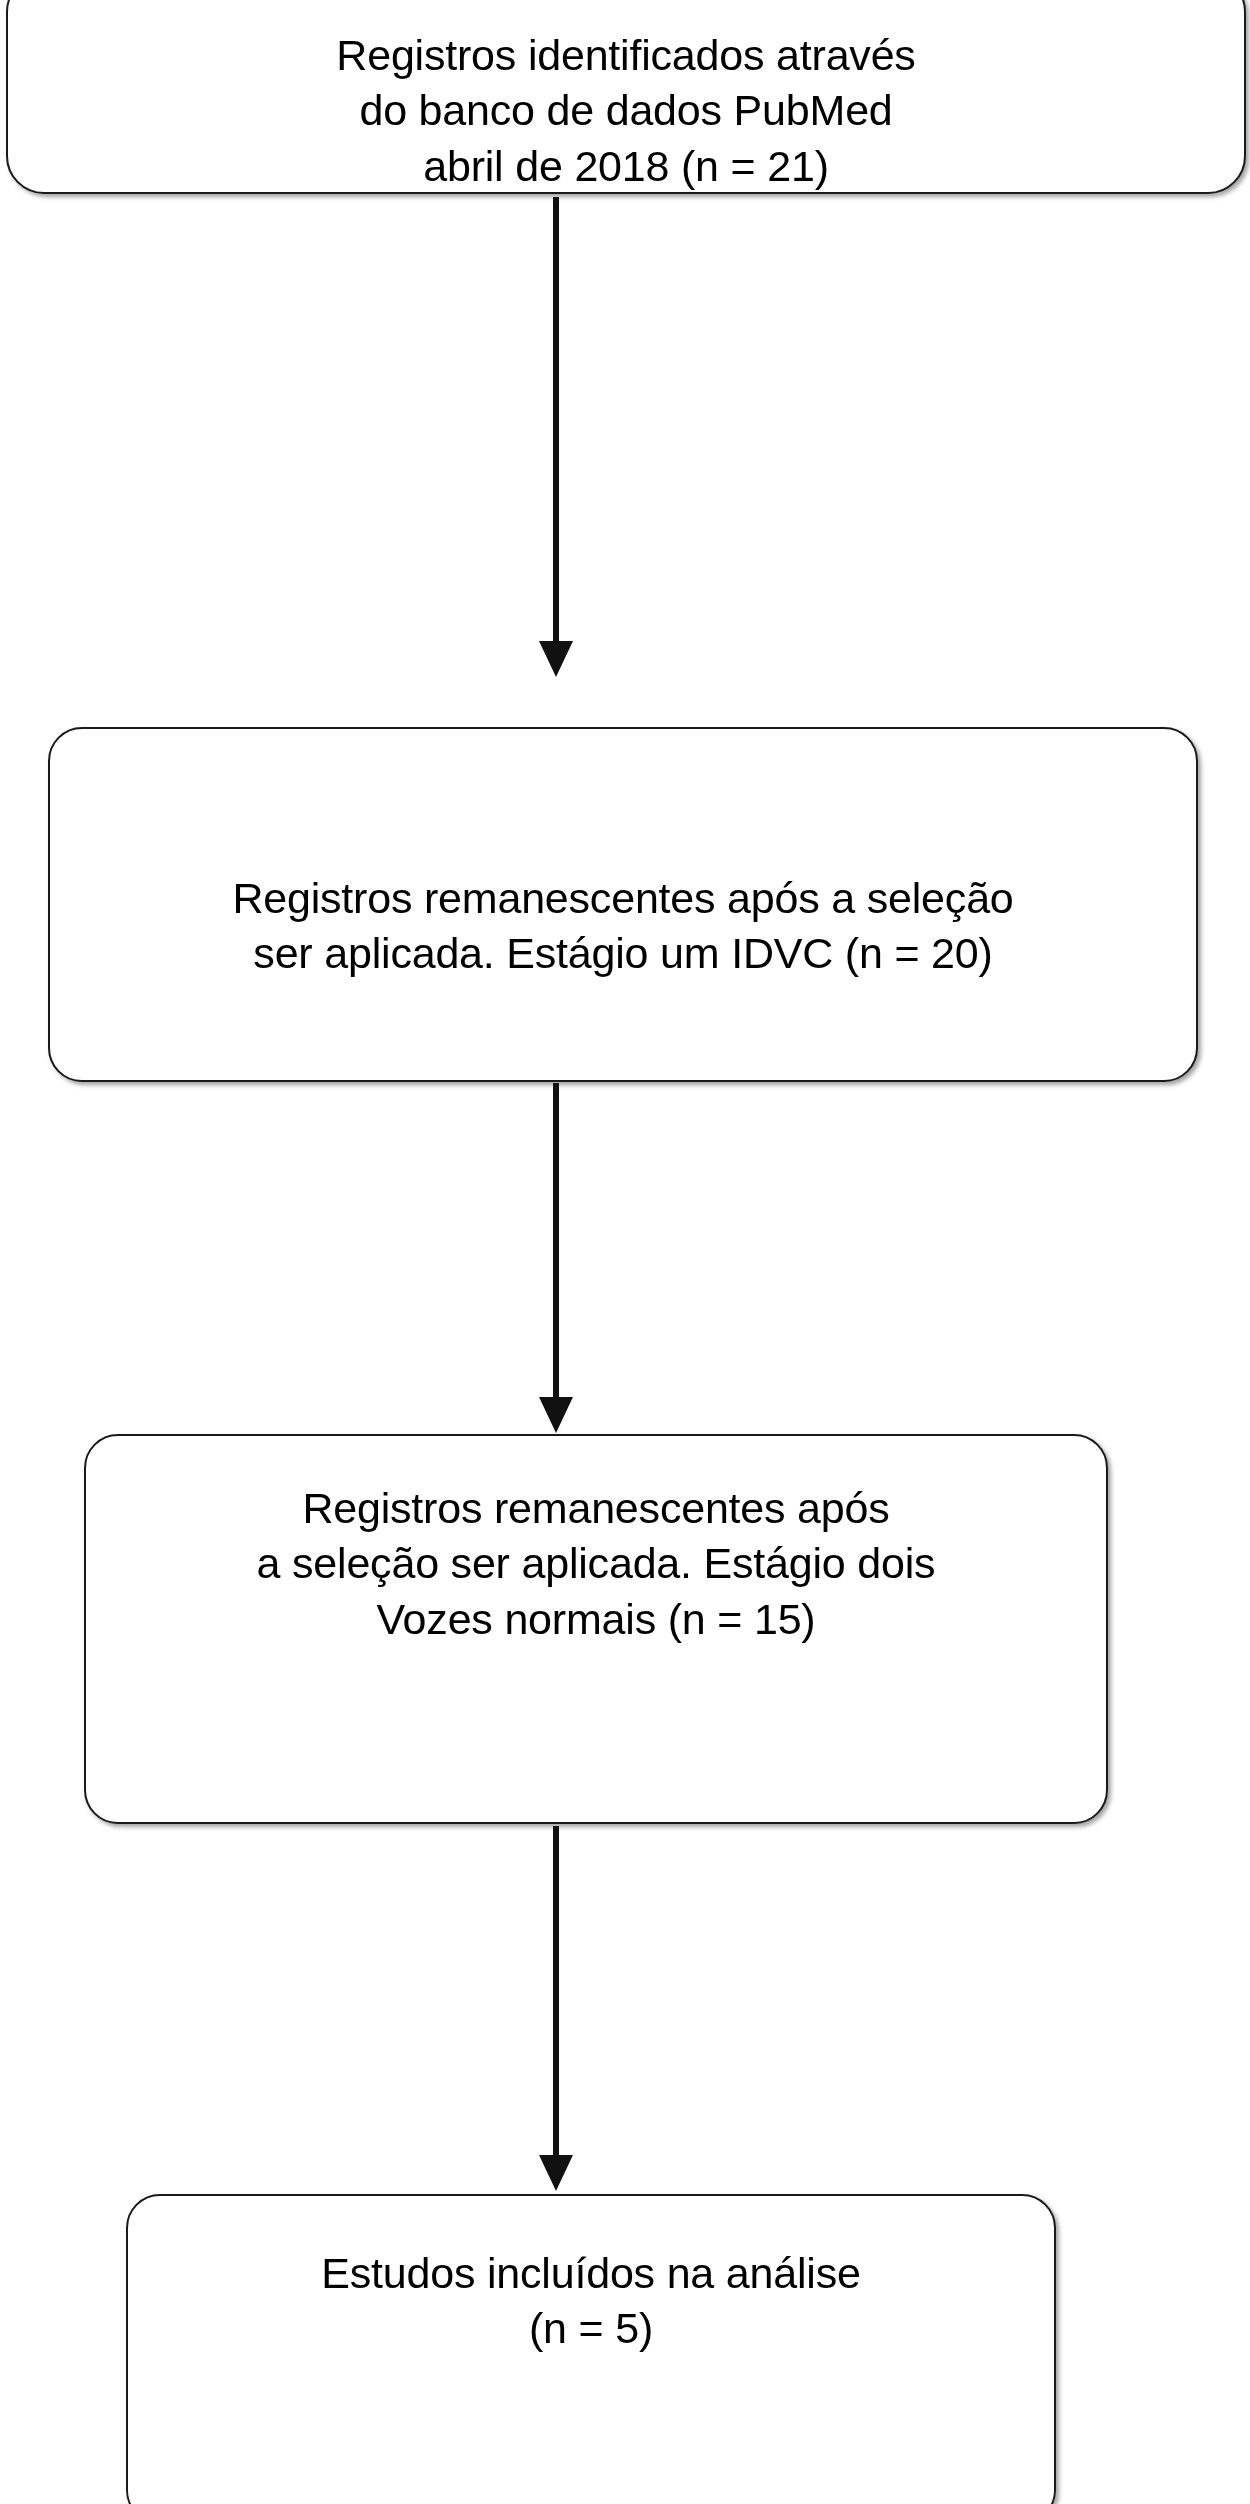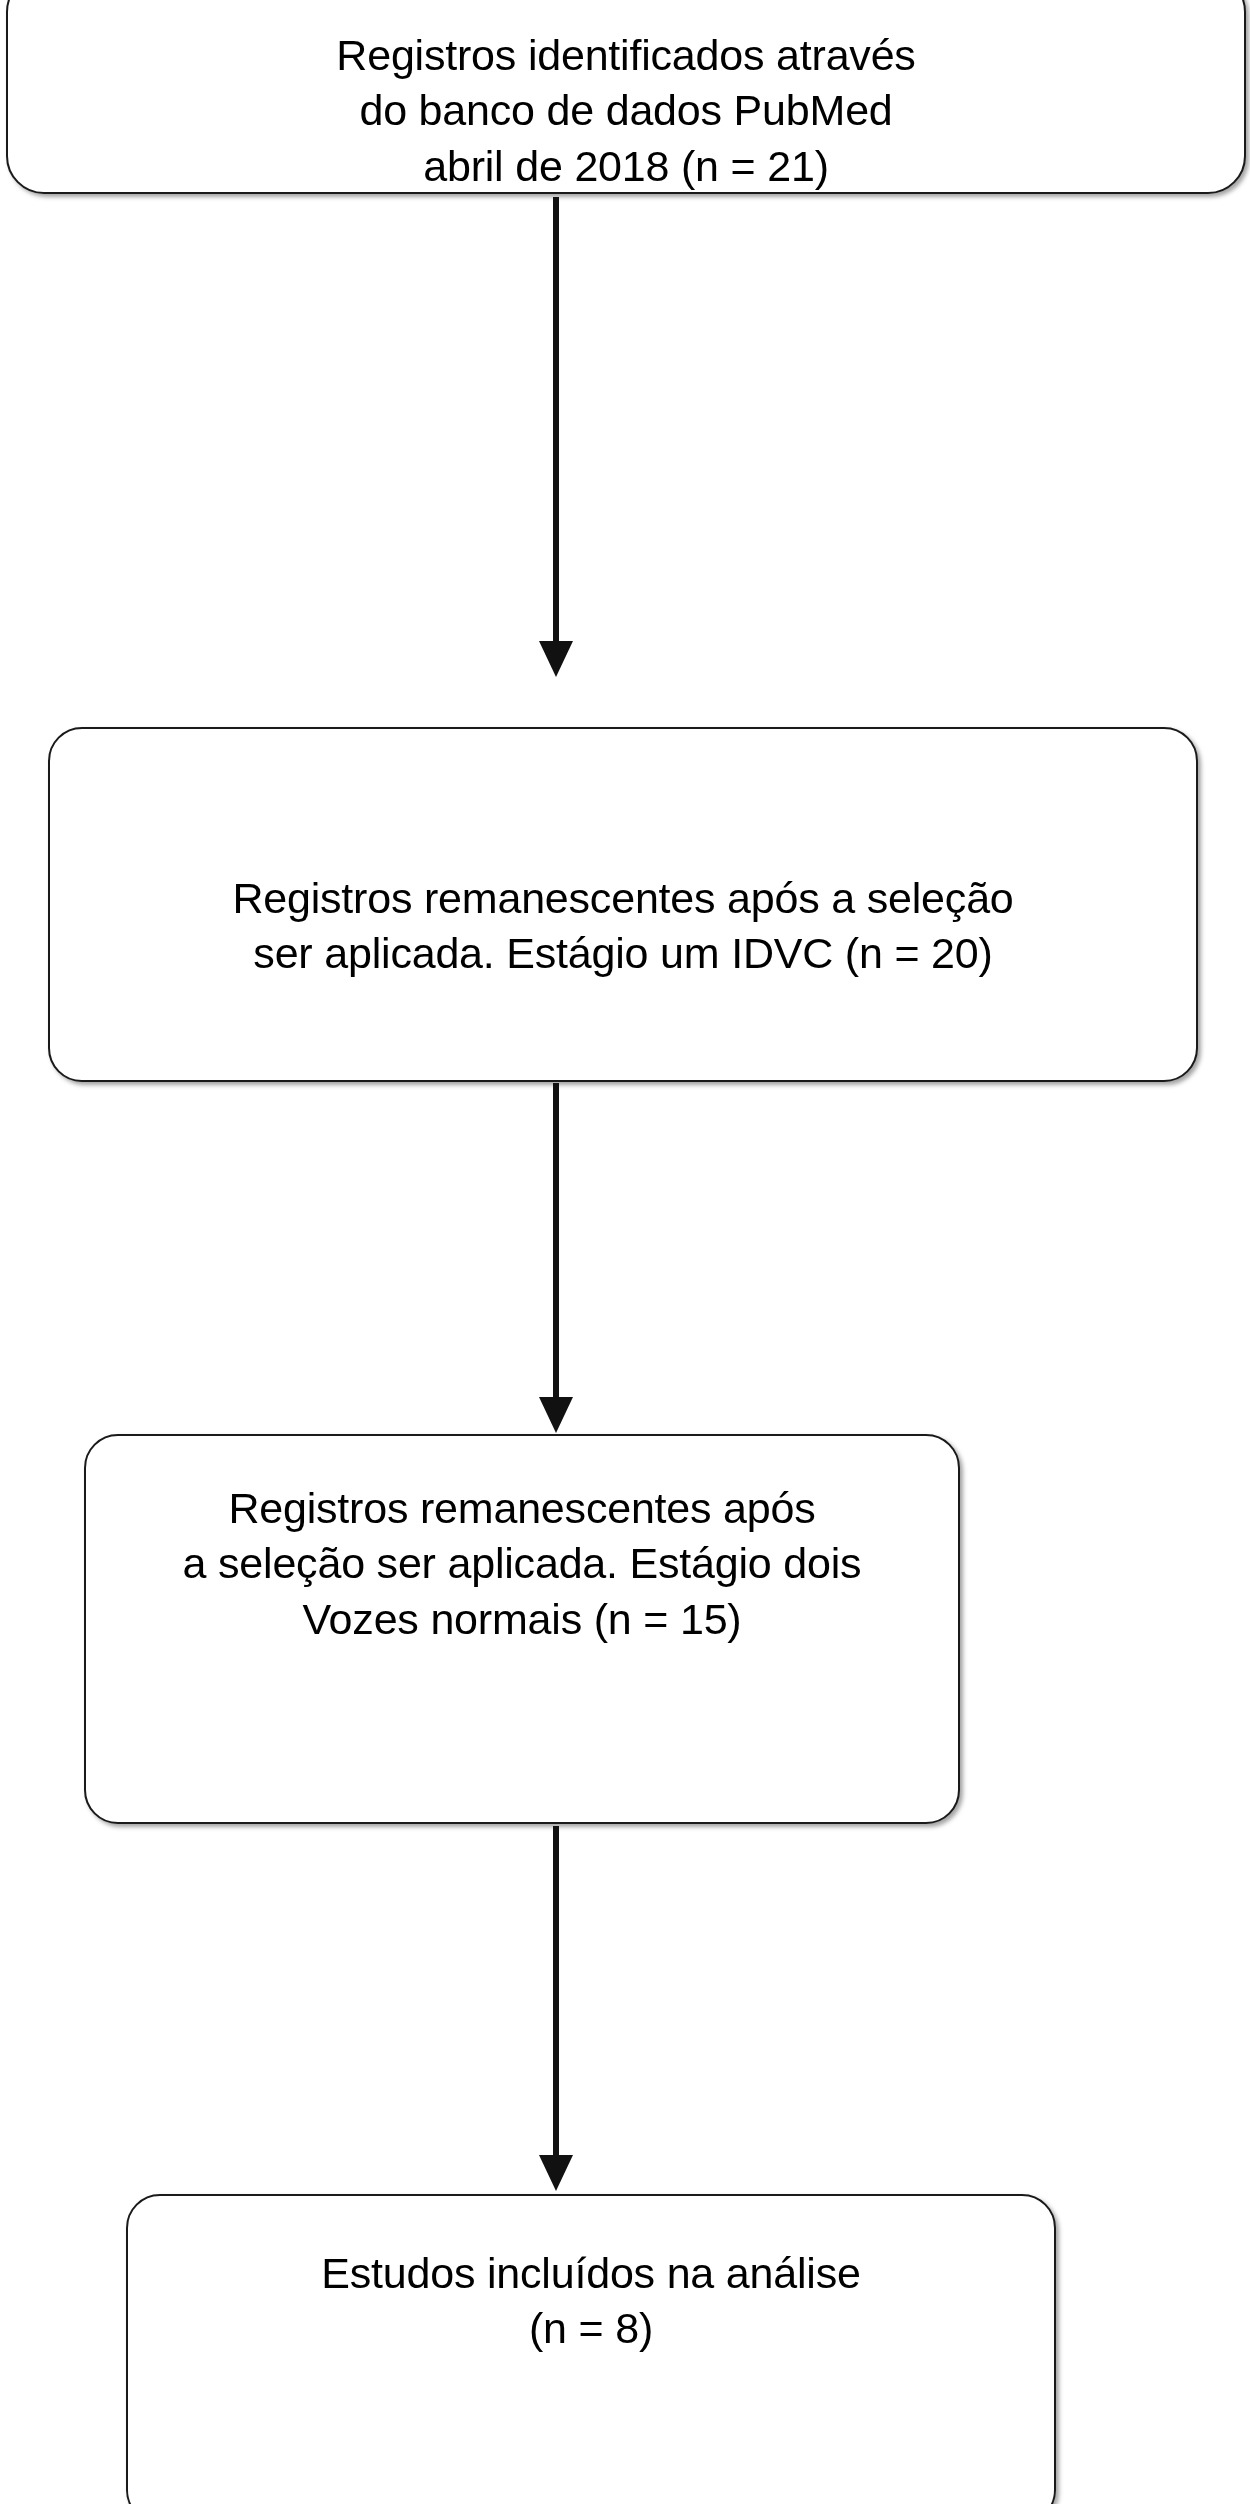--- a/index.html
+++ b/index.html
@@ -60,21 +60,21 @@
     left: 48px;
     top: 727px;
     width: 1150px;
     height: 355px;
     padding-top: 43px;
     align-items: center;
   }
   #box-3 {
     left: 84px;
     top: 1434px;
-    width: 876px;
+    width: 1024px;
     height: 390px;
     padding-top: 45px;
   }
   #box-4 {
     left: 126px;
     top: 2194px;
     width: 930px;
     height: 330px;
     padding-top: 50px;
   }
@@ -146,16 +146,16 @@
 Vozes normais (n = 15)</span>
   </div>
 
   <div class="connector" id="connector-3">
     <div class="shaft"></div>
     <div class="head"></div>
   </div>
 
   <div class="flow-box" id="box-4">
     <span class="box-text">Estudos incluídos na análise
-(n = 8)</span>
+(n = 5)</span>
   </div>
 
 </div>
 
 </body></html>

